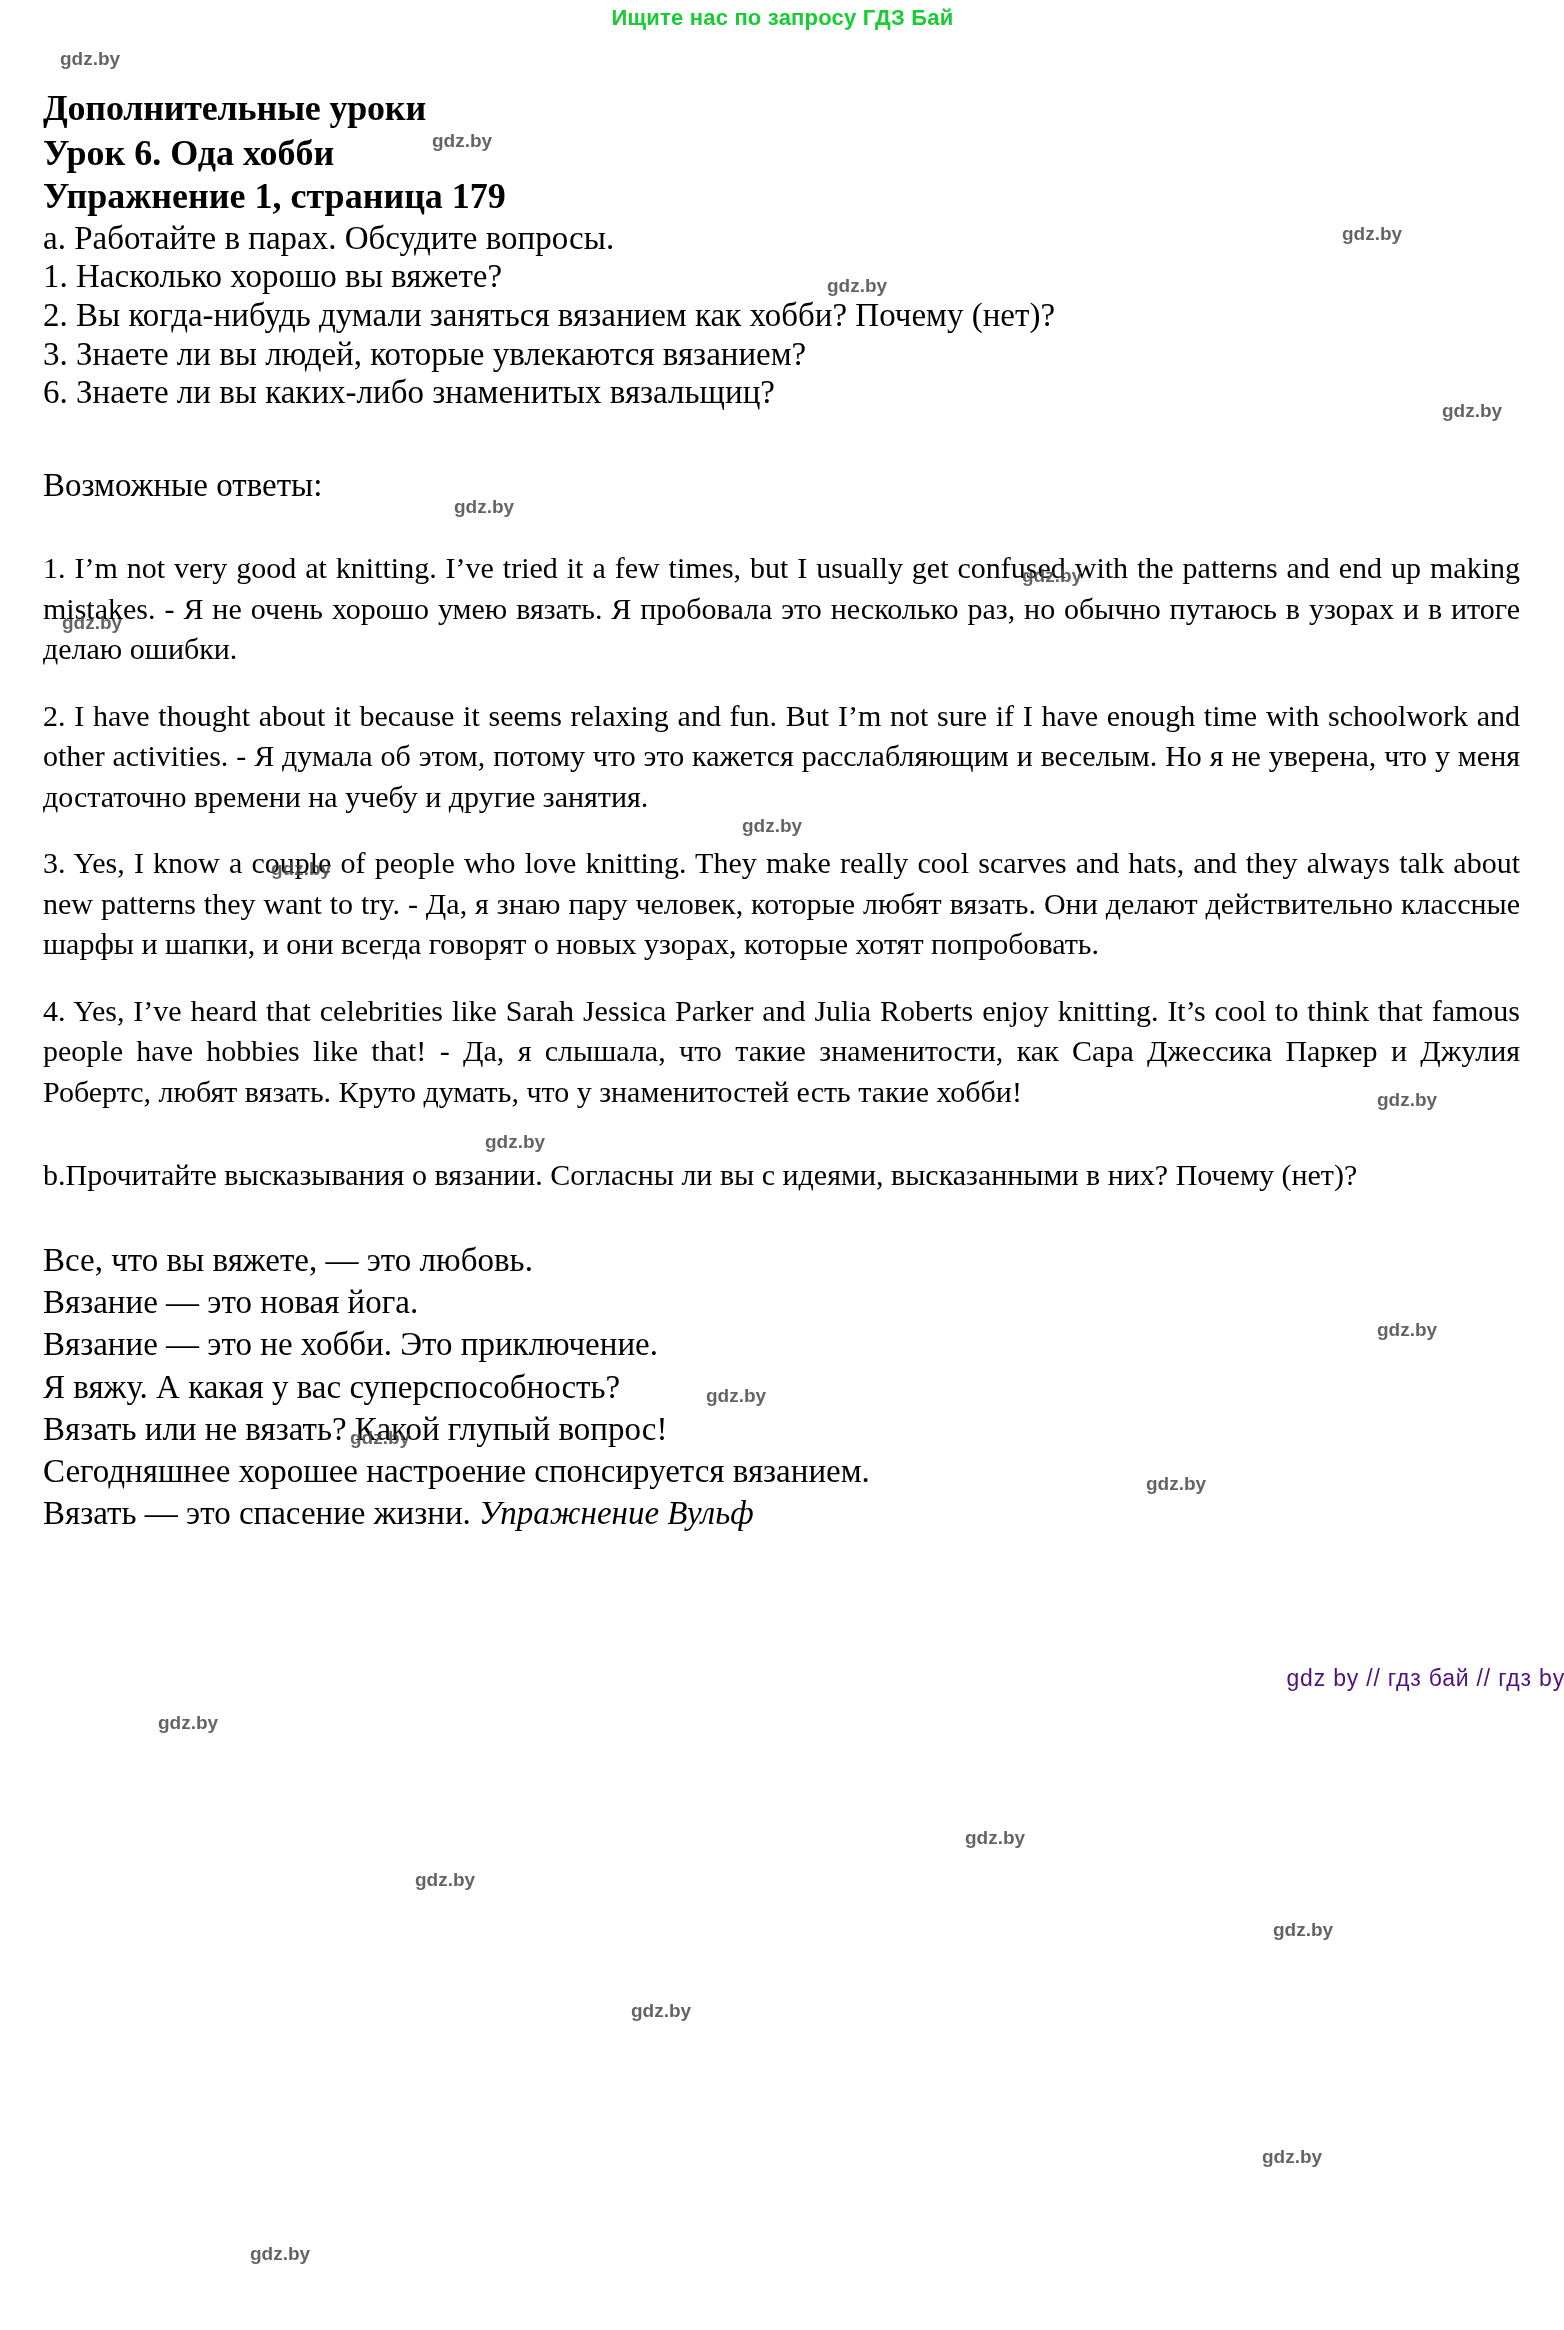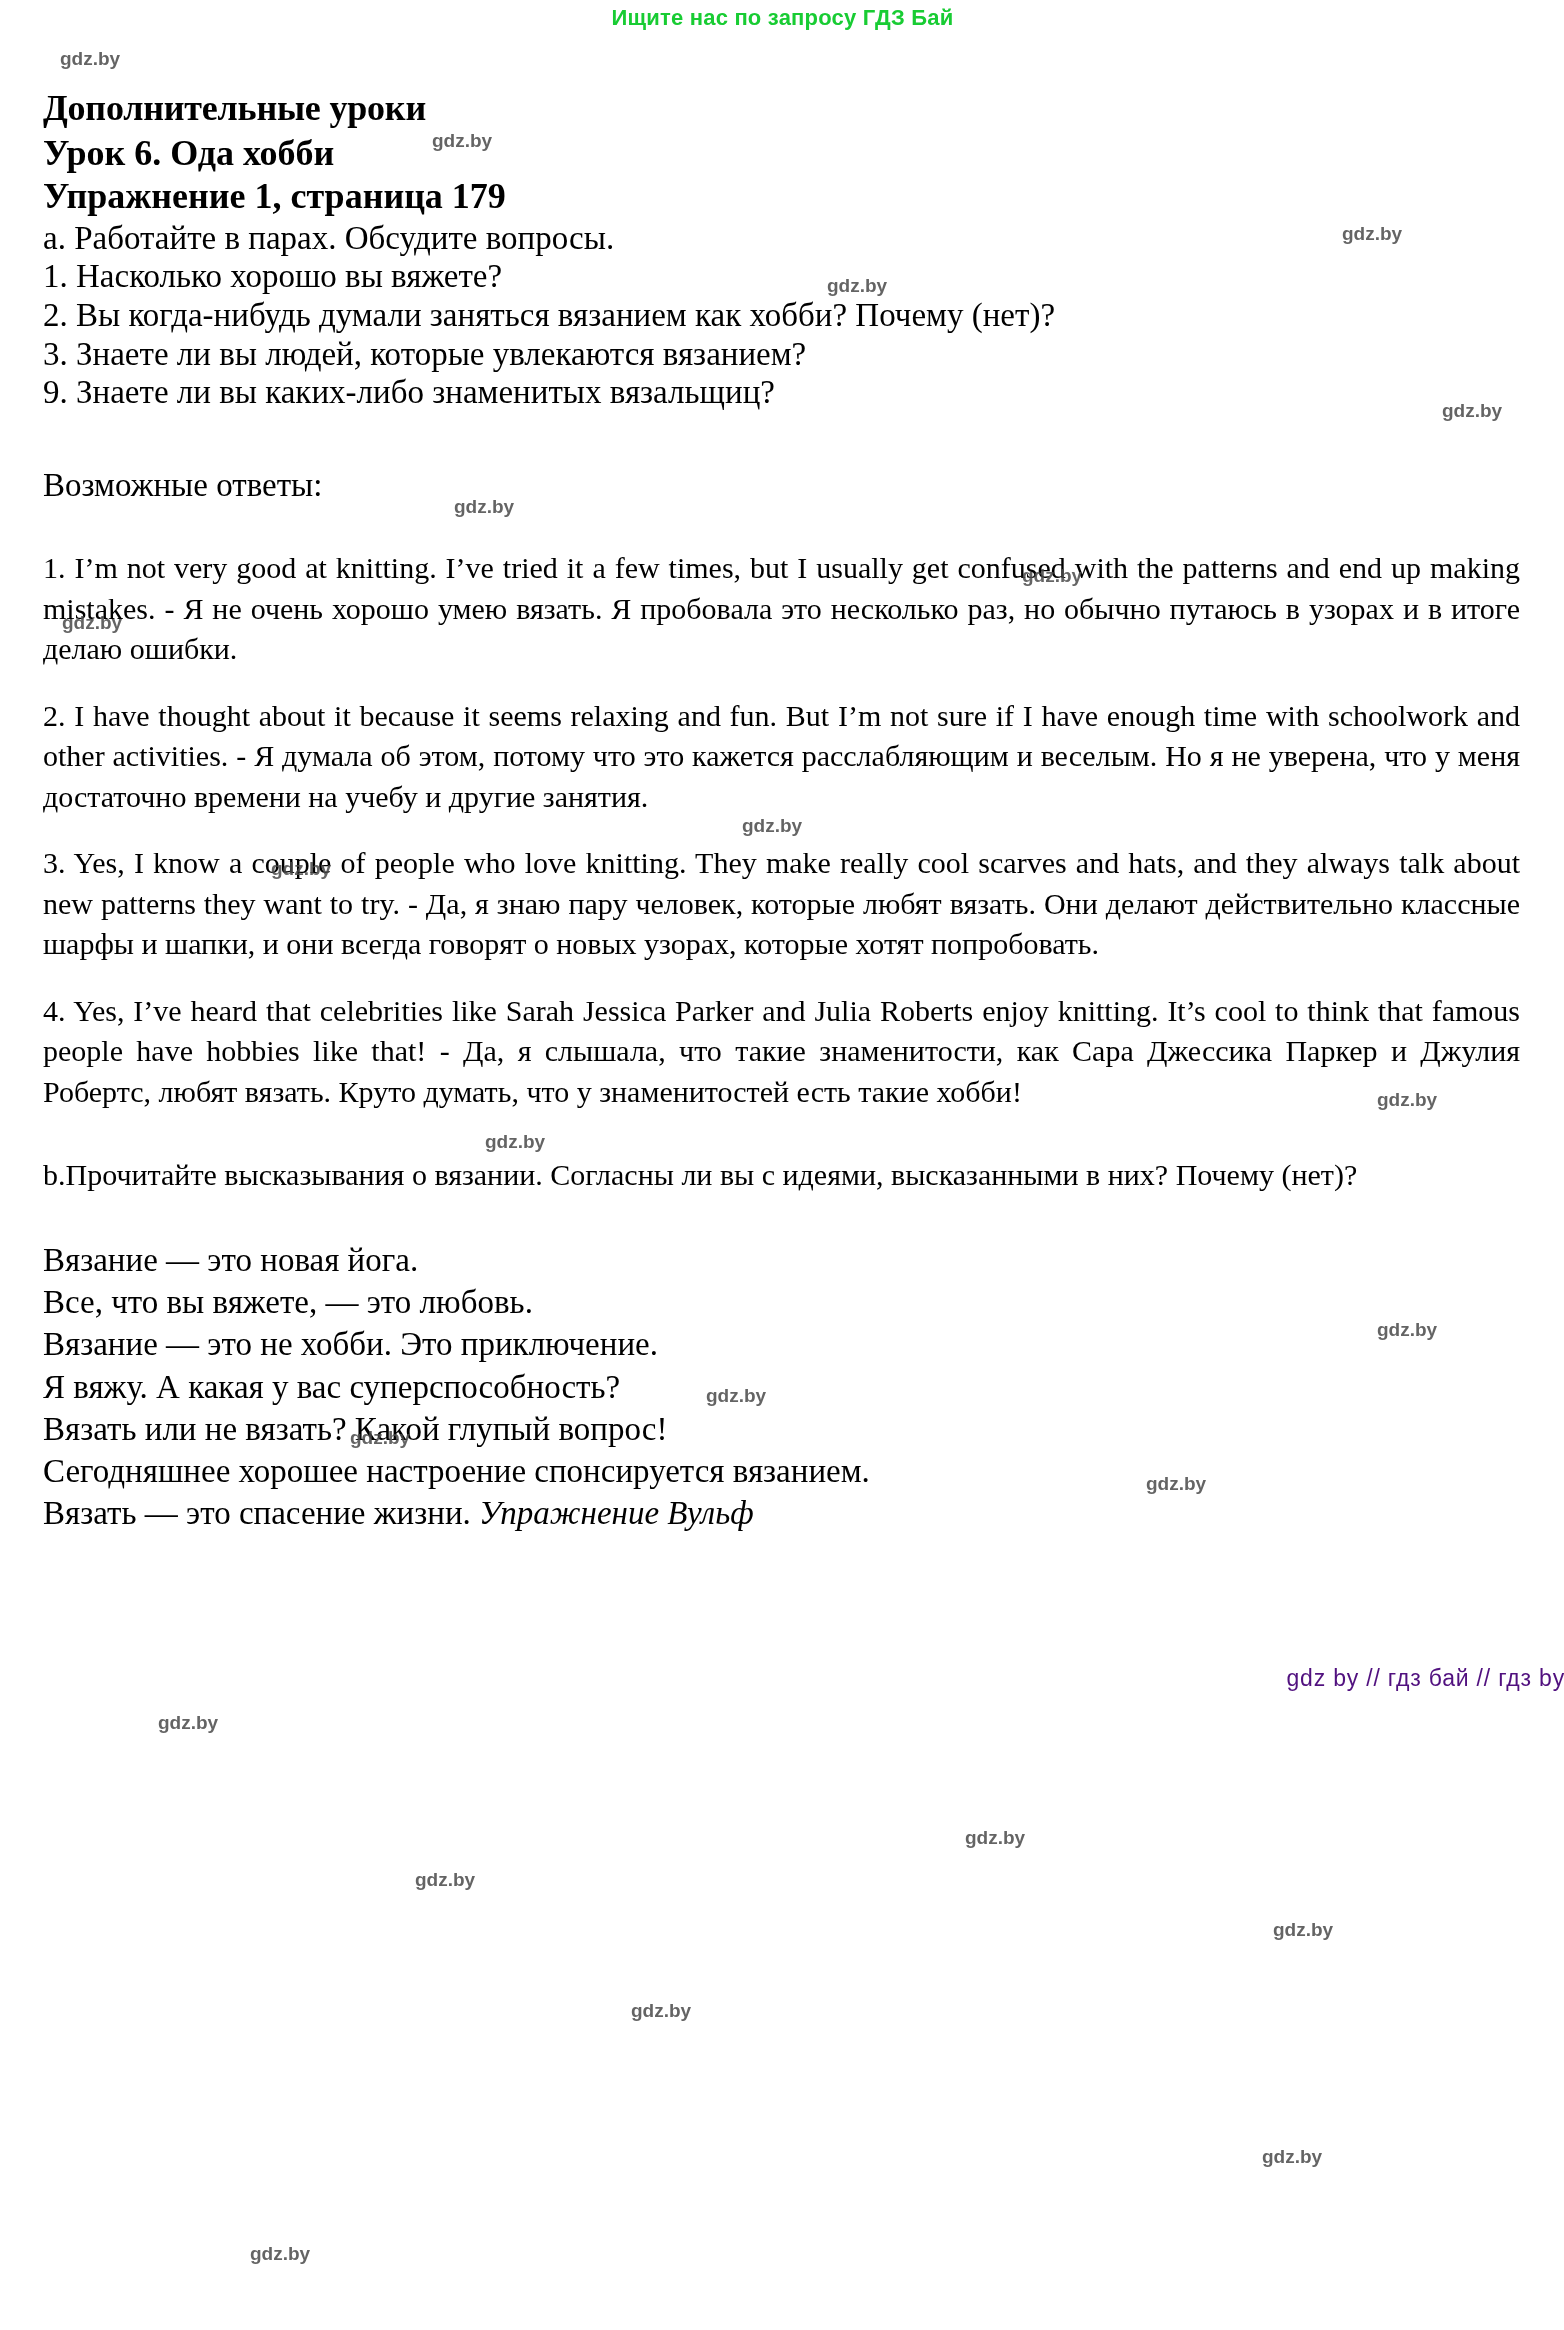--- a/index.html
+++ b/index.html
@@ -148,21 +148,21 @@
   <div class="content">
 
     <h1 class="doc-title">Дополнительные уроки</h1>
     <h2 class="lesson-title">Урок 6. Ода хобби</h2>
     <h2 class="exercise-title">Упражнение 1, страница 179</h2>
 
     <p class="line">a. Работайте в парах. Обсудите вопросы.</p>
     <p class="line">1. Насколько хорошо вы вяжете?</p>
     <p class="line">2. Вы когда-нибудь думали заняться вязанием как хобби? Почему (нет)?</p>
     <p class="line">3. Знаете ли вы людей, которые увлекаются вязанием?</p>
-    <p class="line">9. Знаете ли вы каких-либо знаменитых вязальщиц?</p>
+    <p class="line">6. Знаете ли вы каких-либо знаменитых вязальщиц?</p>
 
     <div class="spacer-lg"></div>
 
     <p class="answers-heading">Возможные ответы:</p>
 
     <div class="spacer-md"></div>
 
     <p class="para">1. I’m not very good at knitting. I’ve tried it a few times, but I usually get confused with the patterns and end up making mistakes. - Я не очень хорошо умею вязать. Я пробовала это несколько раз, но обычно путаюсь в узорах и в итоге делаю ошибки.</p>
     <div class="spacer-sm"></div>
     <p class="para">2. I have thought about it because it seems relaxing and fun. But I’m not sure if I have enough time with schoolwork and other activities. - Я думала об этом, потому что это кажется расслабляющим и веселым. Но я не уверена, что у меня достаточно времени на учебу и другие занятия.</p>
@@ -170,22 +170,22 @@
     <p class="para">3. Yes, I know a couple of people who love knitting. They make really cool scarves and hats, and they always talk about new patterns they want to try. - Да, я знаю пару человек, которые любят вязать. Они делают действительно классные шарфы и шапки, и они всегда говорят о новых узорах, которые хотят попробовать.</p>
     <div class="spacer-sm"></div>
     <p class="para">4. Yes, I’ve heard that celebrities like Sarah Jessica Parker and Julia Roberts enjoy knitting. It’s cool to think that famous people have hobbies like that! - Да, я слышала, что такие знаменитости, как Сара Джессика Паркер и Джулия Робертс, любят вязать. Круто думать, что у знаменитостей есть такие хобби!</p>
 
     <div class="spacer-md"></div>
 
     <p class="para">b.Прочитайте высказывания о вязании. Согласны ли вы с идеями, высказанными в них? Почему (нет)?</p>
 
     <div class="spacer-md"></div>
 
+    <p class="quote-line"><span>Все, что вы вяжете, — это любовь.</span><span class="author"></span></p>
     <p class="quote-line"><span>Вязание — это новая йога.</span><span class="author"></span></p>
-    <p class="quote-line"><span>Все, что вы вяжете, — это любовь.</span><span class="author"></span></p>
     <p class="quote-line"><span>Вязание — это не хобби. Это приключение.</span><span class="author"></span></p>
     <p class="quote-line"><span>Я вяжу. А какая у вас суперспособность?</span><span class="author"></span></p>
     <p class="quote-line"><span>Вязать или не вязать? Какой глупый вопрос!</span><span class="author"></span></p>
     <p class="quote-line"><span>Сегодняшнее хорошее настроение спонсируется вязанием.</span><span class="author"></span></p>
     <p class="quote-line"><span>Вязать — это спасение жизни. </span><span class="author">Упражнение Вульф</span></p>
 
   </div>
 
   <div id="watermark-layer">
       <span class="wm" style="left: 60px; top: 48px;">gdz.by</span>

